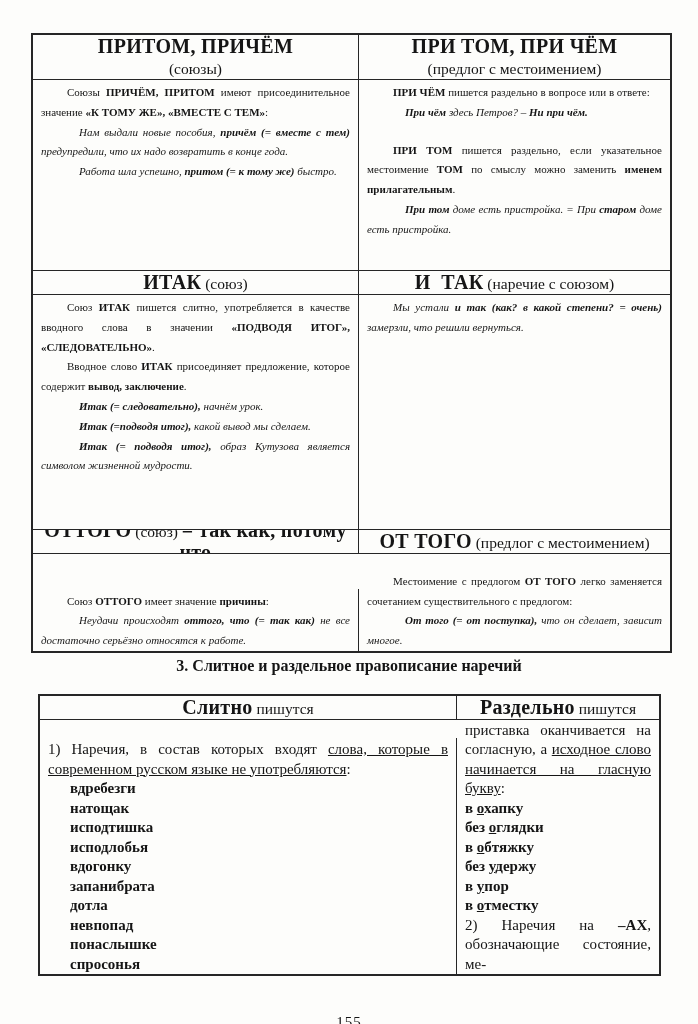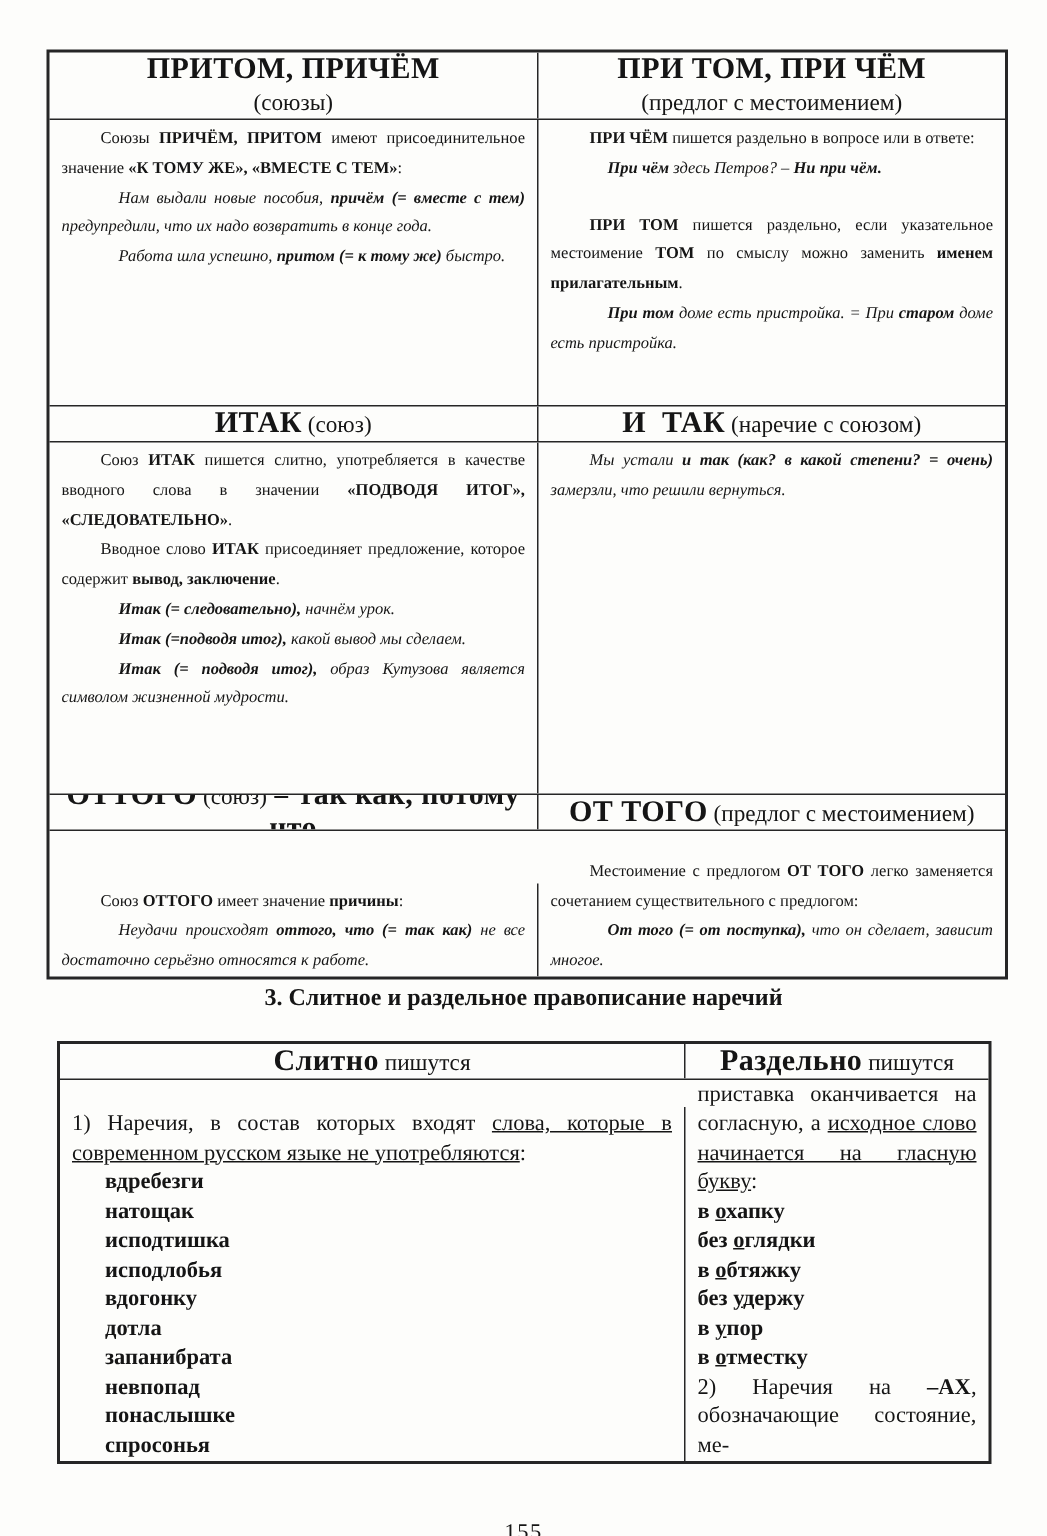--- a/index.html
+++ b/index.html
@@ -132,22 +132,22 @@
         </div>
     </div>
     <div class="trow t2b last">
       <div class="cl t2cell">
           <div class="para"><span>1) Наречия, в состав которых входят </span><span class="u">слова, которые в современном русском языке не употребляются</span><span>:</span></div>
           <div class="para word"><span class="b">вдребезги</span></div>
           <div class="para word"><span class="b">натощак</span></div>
           <div class="para word"><span class="b">исподтишка</span></div>
           <div class="para word"><span class="b">исподлобья</span></div>
           <div class="para word"><span class="b">вдогонку</span></div>
+          <div class="para word"><span class="b">запанибрата</span></div>
           <div class="para word"><span class="b">дотла</span></div>
-          <div class="para word"><span class="b">запанибрата</span></div>
           <div class="para word"><span class="b">невпопад</span></div>
           <div class="para word"><span class="b">понаслышке</span></div>
           <div class="para word"><span class="b">спросонья</span></div>
         </div>
       <div class="cr t2cell">
           <div class="para"><span>1) Наречия, если предлог-приставка оканчивается на согласную, а </span><span class="u">исходное слово начинается на гласную букву</span><span>:</span></div>
           <div class="para word0"><span class="b">в </span><span class="b u">о</span><span class="b">хапку</span></div>
           <div class="para word0"><span class="b">без </span><span class="b u">о</span><span class="b">глядки</span></div>
           <div class="para word0"><span class="b">в </span><span class="b u">о</span><span class="b">бтяжку</span></div>
           <div class="para word0"><span class="b">без </span><span class="b u">у</span><span class="b">держу</span></div>

